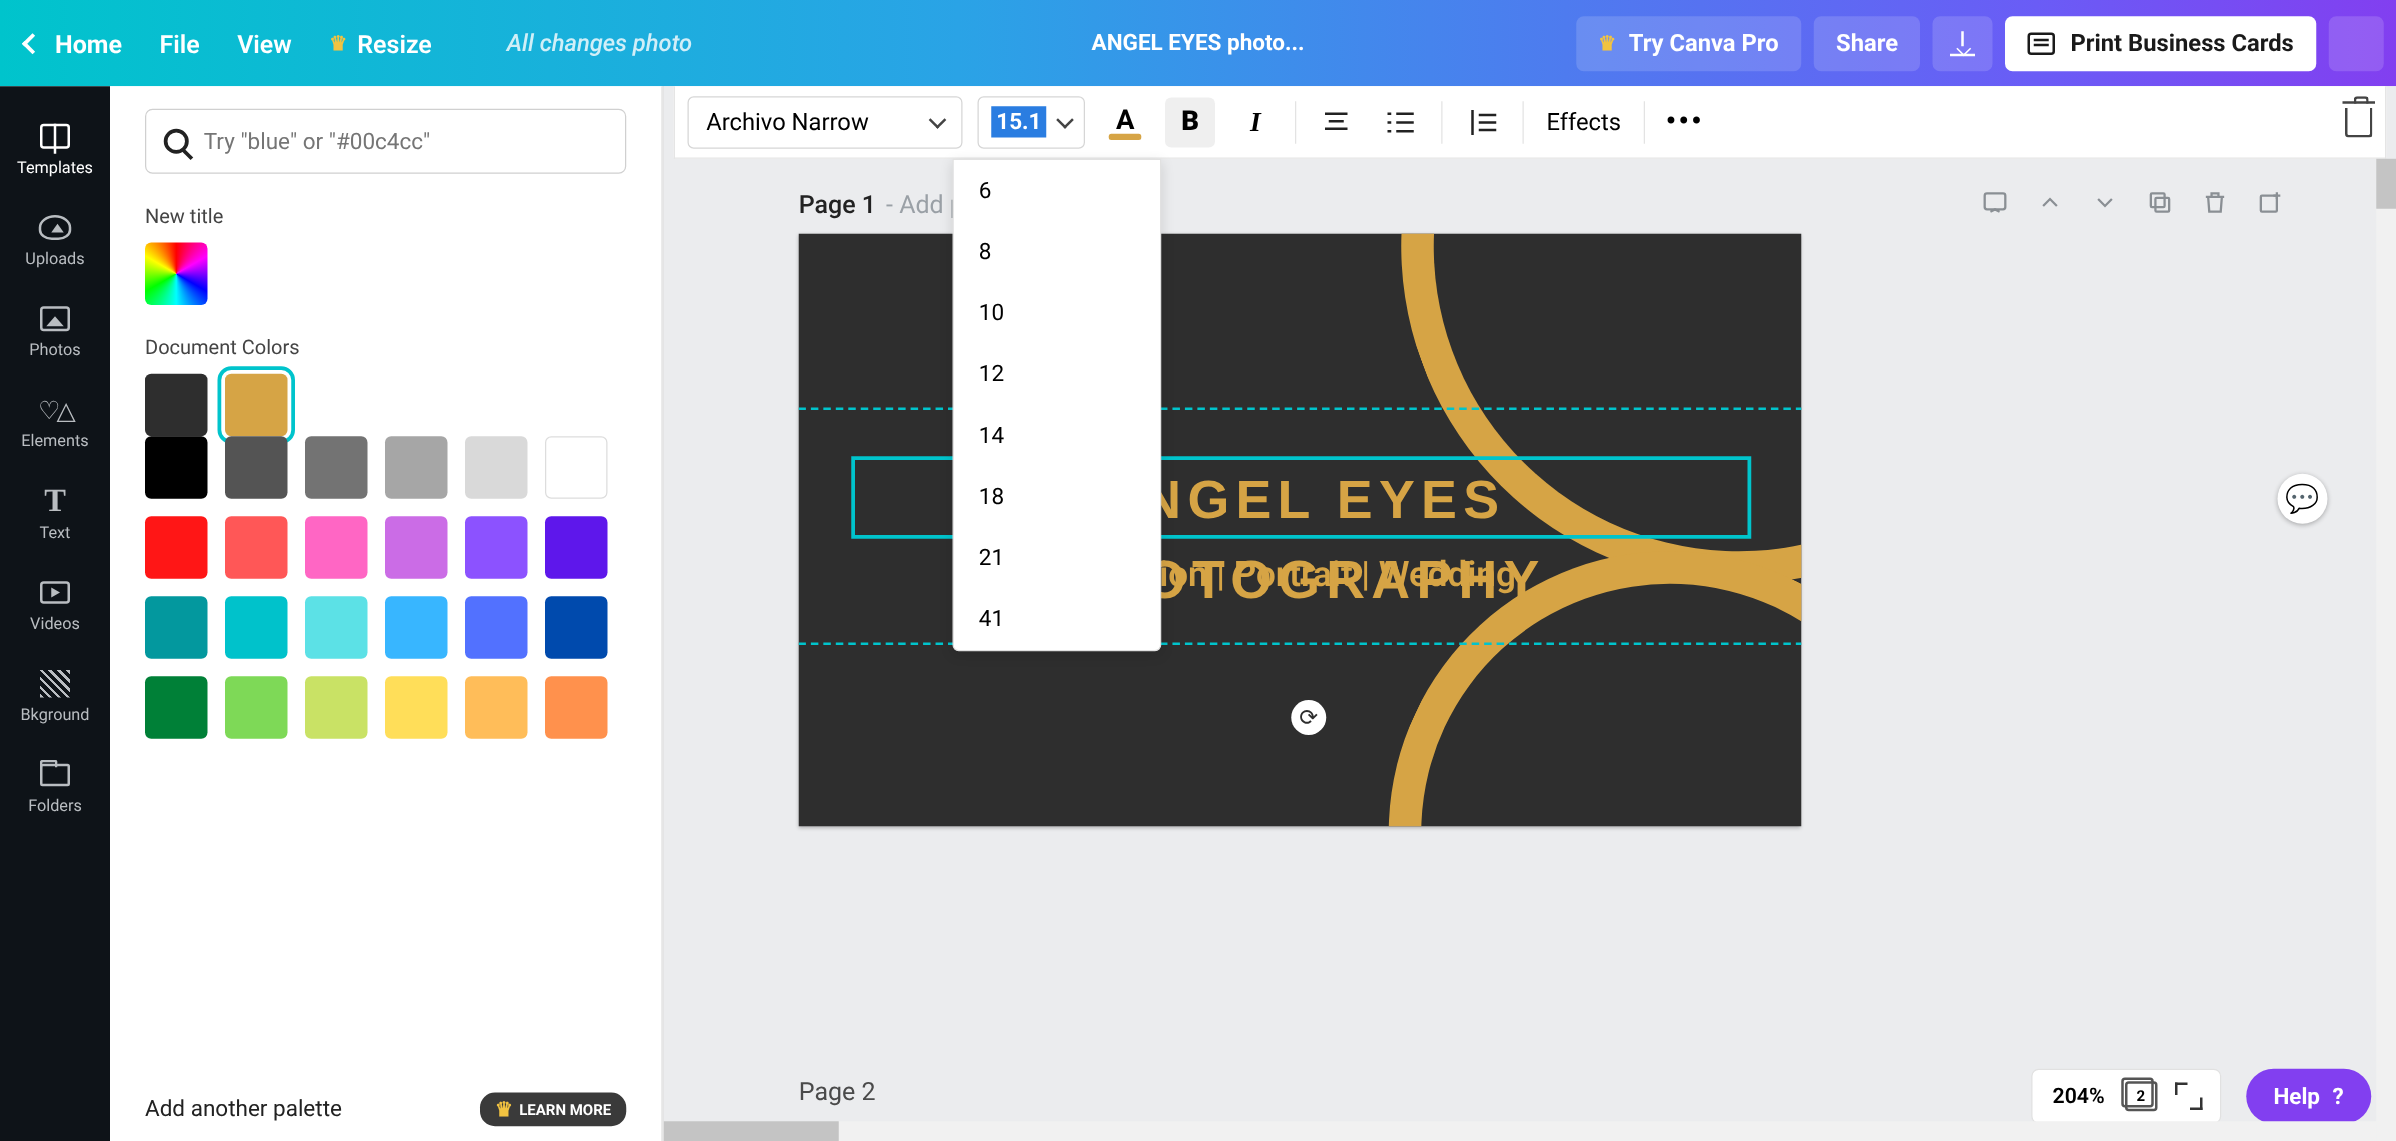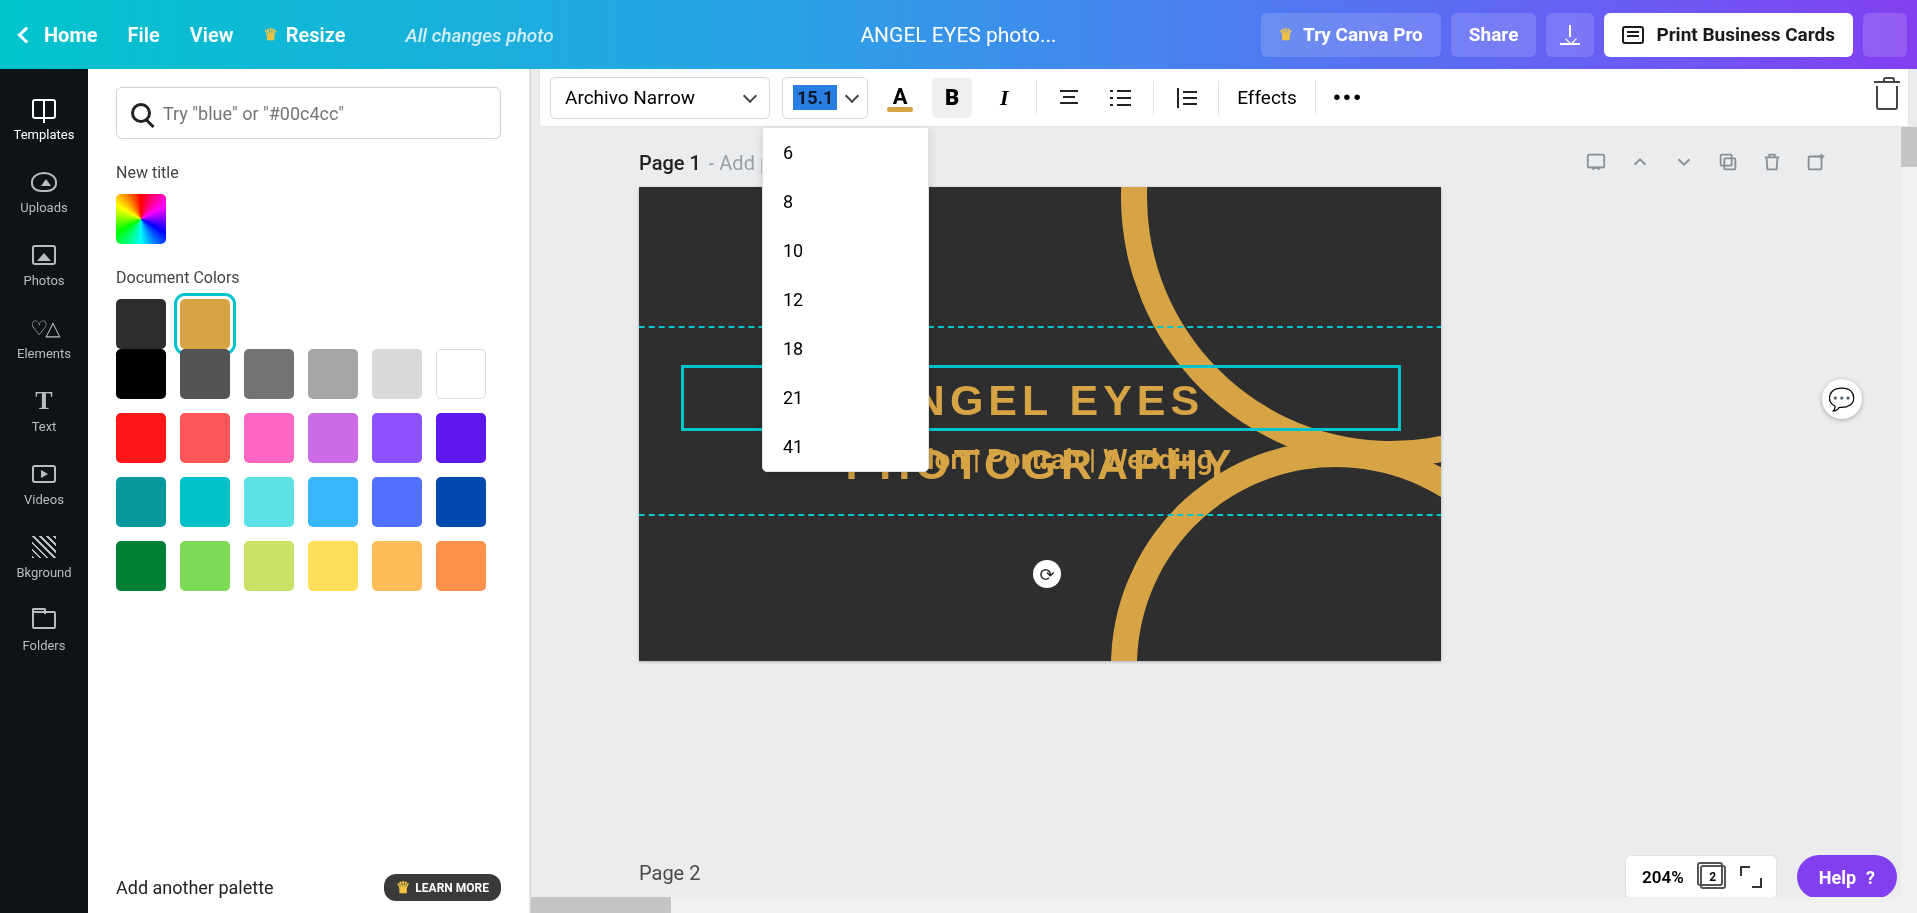--- a/index.html
+++ b/index.html
@@ -8,28 +8,28 @@
   
   .topbar {
     height: 69px;
     background: linear-gradient(90deg, #00c4cc 0%, #2aa3e6 40%, #6a5cf6 85%, #823ff0 100%);
     display: flex;
     align-items: center;
     color: #fff;
     padding: 0 10px 0 20px;
     gap: 0;
   }
-  .topbar .left { display:flex; align-items:flex-end; gap:30px; }
+  .topbar .left { display:flex; align-items:flex-start; gap:30px; }
   .home-btn { display:flex; align-items:center; gap:12px; font-weight:700; font-size:20px; cursor:pointer;}
   .chev-left { width:12px; height:12px; border-left:3px solid #fff; border-bottom:3px solid #fff; transform:rotate(45deg); }
   .menu-link { font-size:20px; font-weight:600; cursor:pointer;}
   .resize-link { display:flex; align-items:center; gap:8px;}
   .crown { color:#f2c341; font-size:16px;}
   .saved { font-style:italic; opacity:.8; font-size:19px; margin-left:30px; font-weight:500;}
-  .title-center { position:absolute; left:50%; transform:translateX(-50%); font-weight:400; font-size:21px; }
+  .title-center { position:absolute; left:50%; transform:translateX(-50%); font-weight:700; font-size:18px; }
   .topbar .right { margin-left:auto; display:flex; align-items:center; gap:10px; }
   .pill-btn { height:44px; border-radius:6px; display:flex; align-items:center; padding:0 18px; font-weight:700; font-size:19px; cursor:pointer; color:#fff;}
   .pill-purp { background:rgba(255,255,255,.15);}
   .white-btn { background:#fff; color:#1a1a1a; height:44px; border-radius:6px; display:flex; align-items:center; padding:0 18px; gap:12px; font-weight:700; font-size:19px; cursor:pointer;}
   .icon-download { width:20px; height:20px; position:relative;}
   .icon-download::before { content:""; position:absolute; left:9px; top:0; width:2px; height:12px; background:#fff;}
   .icon-download::after { content:""; position:absolute; left:4px; top:7px; width:12px; height:12px; border-right:2px solid #fff; border-bottom:2px solid #fff; transform:rotate(45deg) scale(.6);}
   .icon-download .bar{position:absolute;bottom:0;left:0;width:20px;height:2px;background:#fff;}
   .dots { width:44px; display:flex; justify-content:center; gap:4px;}
   .dots span{ width:5px; height:5px; background:#fff; border-radius:50%;}
@@ -77,21 +77,21 @@
 
   
   .divider{ position:absolute; left:530px; top:69px; bottom:0; width:1px; background:#d9d9d9;}
   .canvas-zone{ position:absolute; left:531px; right:0; top:69px; bottom:0; background:#ebecee; }
 
   
   .txt-toolbar{ position:absolute; left:8px; right:8px; top:0; height:58px; background:#fff; border:1px solid #e5e5e5; border-top:none; display:flex; align-items:center; padding:0 10px; gap:12px;}
   .font-sel{ height:42px; border:1px solid #d6d6d6; border-radius:5px; display:flex; align-items:center; padding:0 14px; gap:50px; font-size:19px; cursor:pointer; min-width:210px; justify-content:space-between;}
   .chev-down{width:10px;height:10px;border-right:2px solid #444;border-bottom:2px solid #444;transform:rotate(45deg);margin-top:-4px;}
   .size-sel{ height:42px; border:1px solid #d6d6d6; border-radius:5px; display:flex; align-items:center; padding:0 10px; gap:10px; background:#fff; cursor:pointer;}
-  .size-val{ background:#2a7de1; color:#0f172a; font-weight:700; font-size:18px; padding:2px 4px;}
+  .size-val{ background:#2a7de1; color:#ffffff; font-weight:700; font-size:18px; padding:2px 4px;}
   .tb-btn{ width:40px; height:40px; display:flex; align-items:center; justify-content:center; border-radius:5px; font-size:22px; font-weight:900; cursor:pointer;}
   .tb-btn.grey{background:#efefef;}
   .txtcolor{ width:32px; display:flex; flex-direction:column; align-items:center; font-family:Georgia,serif; font-weight:700; font-size:22px;}
   .txtcolor .und{width:26px;height:5px;background:#d6a445;border-radius:2px;margin-top:-2px;}
   .vline{width:1px;height:34px;background:#e3e3e3;}
   .effects{font-size:19px;cursor:pointer;padding:0 6px;}
   .trash{margin-left:auto;width:22px;height:24px;border:2px solid #444;border-top:none;border-radius:0 0 3px 3px;position:relative;cursor:pointer;}
   .trash::before{content:"";position:absolute;top:-5px;left:-4px;width:26px;height:2px;background:#444;}
   .trash::after{content:"";position:absolute;top:-9px;left:5px;width:8px;height:4px;border:2px solid #444;border-bottom:none;border-radius:3px 3px 0 0;}
   .tb-ic{width:22px;height:20px;position:relative;}
@@ -338,20 +338,21 @@
     <div class="vline"></div>
     <div class="tb-btn" style="letter-spacing:2px;">•••</div>
     <div class="trash"></div>
   </div>
 
   <div class="size-dd" id="size-dd">
       <div>6</div>
       <div>8</div>
       <div>10</div>
       <div>12</div>
+      <div>14</div>
       <div>18</div>
       <div>21</div>
       <div>41</div>
     </div>
 
   <div class="page-hdr">
     <span class="pg">Page 1</span>
     <span class="add">- Add page title</span>
   </div>
   <div class="page-ctrls">

